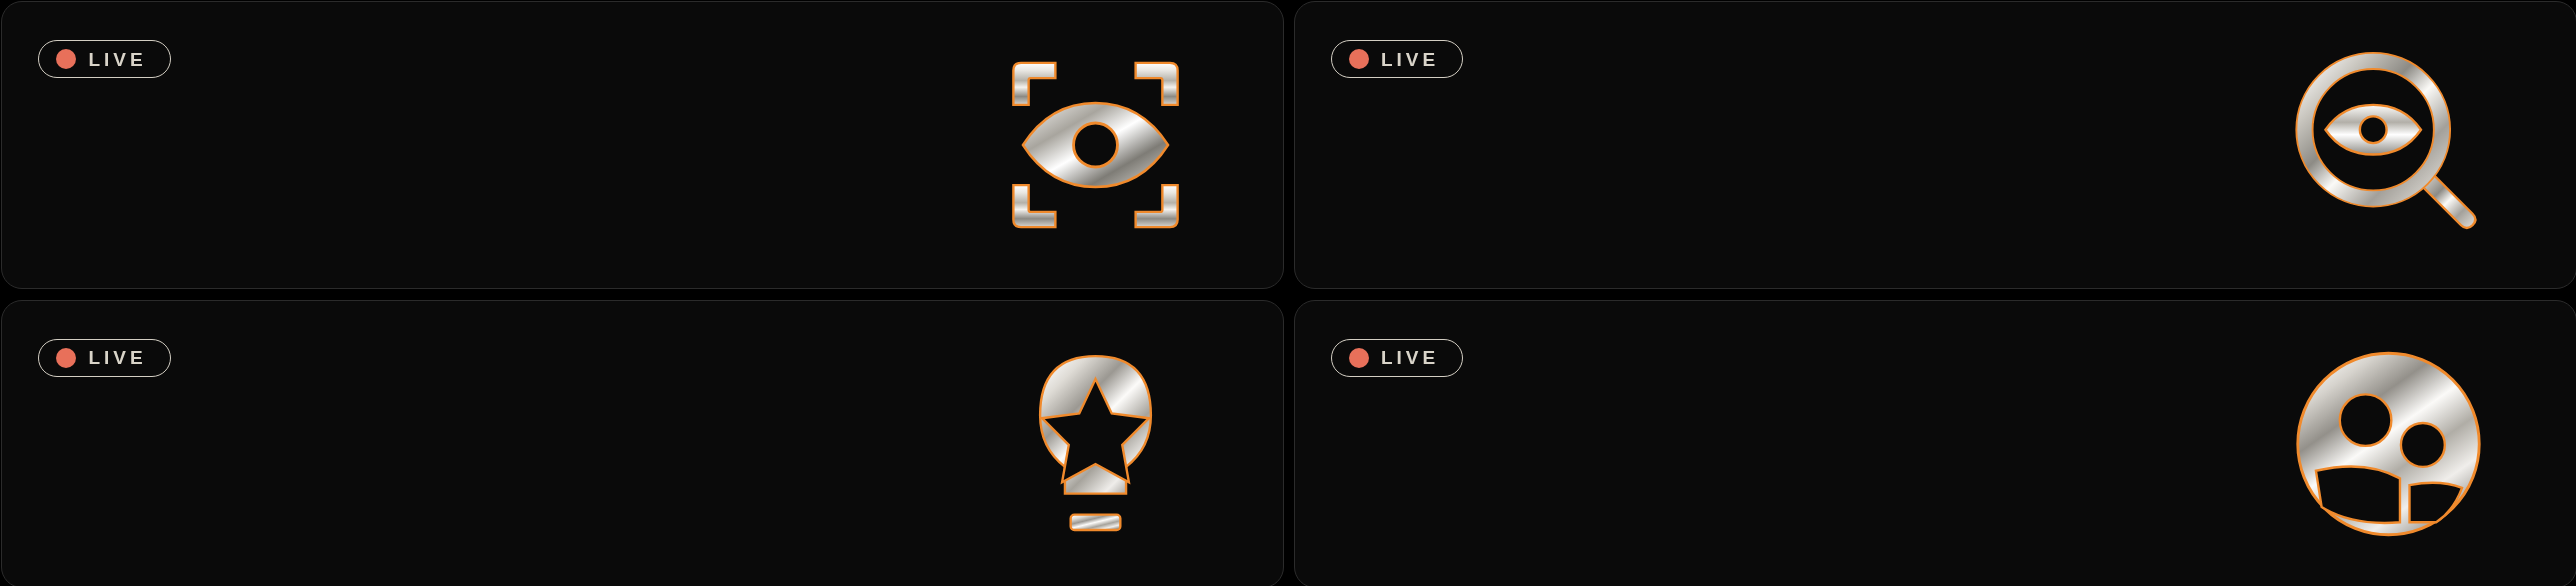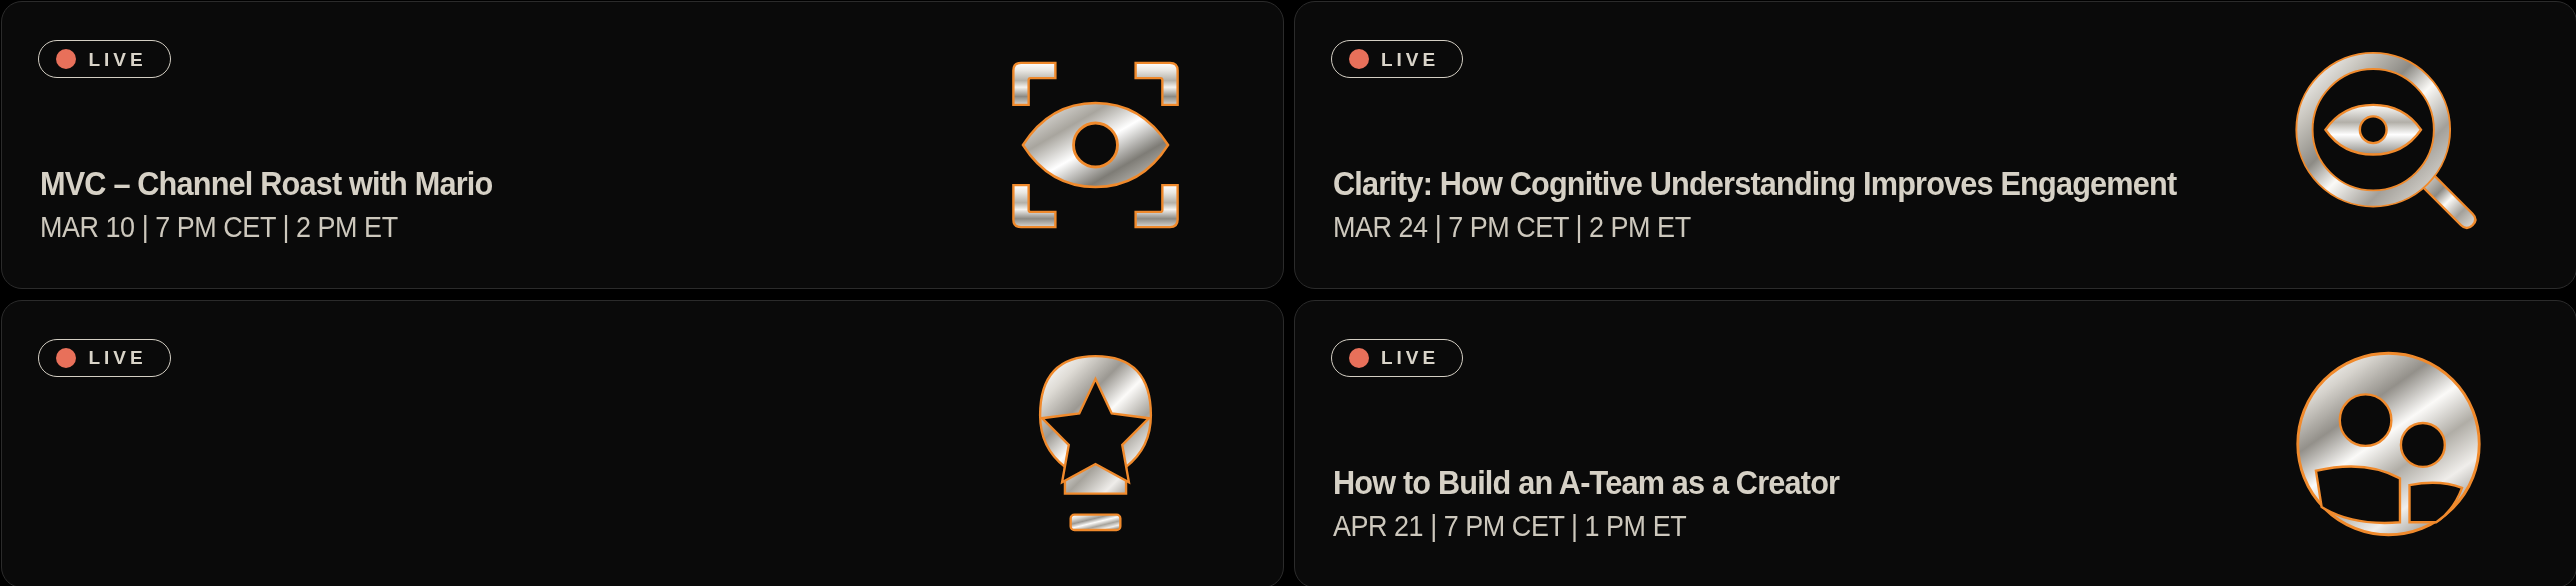--- a/index.html
+++ b/index.html
@@ -92,24 +92,20 @@
 </head>
 <body>
 
 <div class="grid">
 
   <div class="card">
     <div class="badge">
       <span class="badge-dot"></span>
       <span class="badge-label">LIVE</span>
     </div>
-    <div class="textblock">
-      <div class="title">MVC – Channel Roast with Mario</div>
-      <div class="meta">MAR 10 | 7 PM CET | 2 PM ET</div>
-    </div>
     <div class="icon-wrap">
       <svg viewBox="0 0 200 200" xmlns="http://www.w3.org/2000/svg">
         <defs>
           <linearGradient id="ch1" x1="0" y1="0" x2="0" y2="1">
             <stop offset="0%" stop-color="#ffffff"></stop>
             <stop offset="18%" stop-color="#e9e7e2"></stop>
             <stop offset="42%" stop-color="#b4b1a9"></stop>
             <stop offset="58%" stop-color="#f4f2ee"></stop>
             <stop offset="80%" stop-color="#8c8a84"></stop>
             <stop offset="100%" stop-color="#d9d6d0"></stop>
@@ -132,24 +128,20 @@
         <circle cx="100" cy="100" r="23" fill="#0a0a0a" stroke="#f08a2c" stroke-width="3"></circle>
       </svg>
     </div>
   </div>
 
   <div class="card">
     <div class="badge">
       <span class="badge-dot"></span>
       <span class="badge-label">LIVE</span>
     </div>
-    <div class="textblock">
-      <div class="title">Clarity: How Cognitive Understanding Improves Engagement</div>
-      <div class="meta">MAR 24 | 7 PM CET | 2 PM ET</div>
-    </div>
     <div class="icon-wrap">
       <svg viewBox="0 0 200 200" xmlns="http://www.w3.org/2000/svg">
         <defs>
           <linearGradient id="ch2" x1="0" y1="0" x2="1" y2="1">
             <stop offset="0%" stop-color="#ffffff"></stop>
             <stop offset="20%" stop-color="#cac7c0"></stop>
             <stop offset="40%" stop-color="#8d8b85"></stop>
             <stop offset="55%" stop-color="#fbfaf7"></stop>
             <stop offset="75%" stop-color="#a3a09a"></stop>
             <stop offset="100%" stop-color="#e6e3dd"></stop>
@@ -194,24 +186,20 @@
         <rect x="74" y="174" width="52" height="16" rx="4" fill="url(#ch3)" stroke="#f08a2c" stroke-width="2.5"></rect>
       </svg>
     </div>
   </div>
 
   <div class="card">
     <div class="badge">
       <span class="badge-dot"></span>
       <span class="badge-label">LIVE</span>
     </div>
-    <div class="textblock">
-      <div class="title">How to Build an A-Team as a Creator</div>
-      <div class="meta">APR 21 | 7 PM CET | 1 PM ET</div>
-    </div>
     <div class="icon-wrap">
       <svg viewBox="0 0 200 200" xmlns="http://www.w3.org/2000/svg">
         <defs>
           <linearGradient id="ch4" x1="0.15" y1="0" x2="0.85" y2="1">
             <stop offset="0%" stop-color="#fdfdfc"></stop>
             <stop offset="14%" stop-color="#d6d3cd"></stop>
             <stop offset="30%" stop-color="#93908a"></stop>
             <stop offset="46%" stop-color="#fbfaf8"></stop>
             <stop offset="62%" stop-color="#b0ada6"></stop>
             <stop offset="78%" stop-color="#f0eeeb"></stop>

